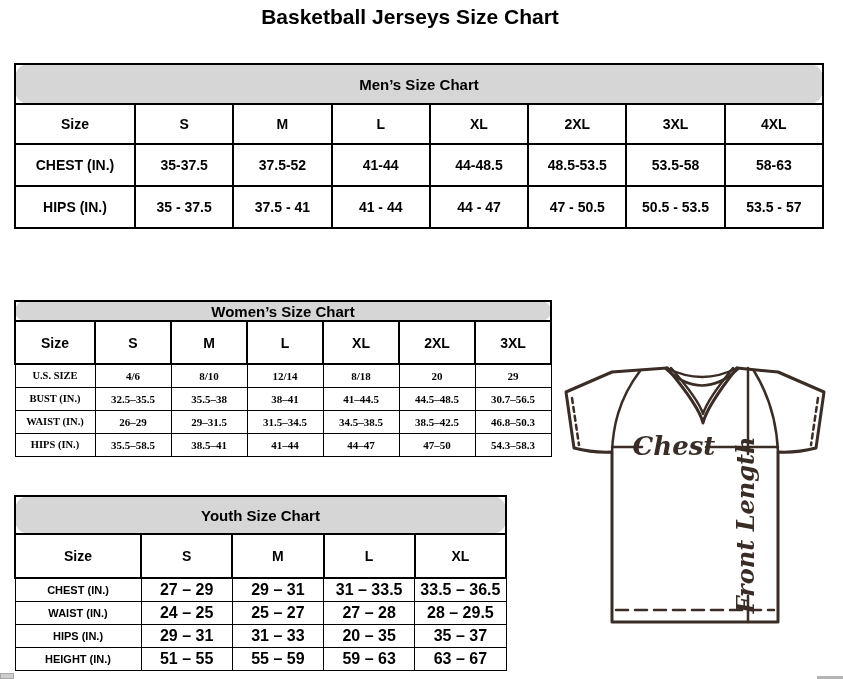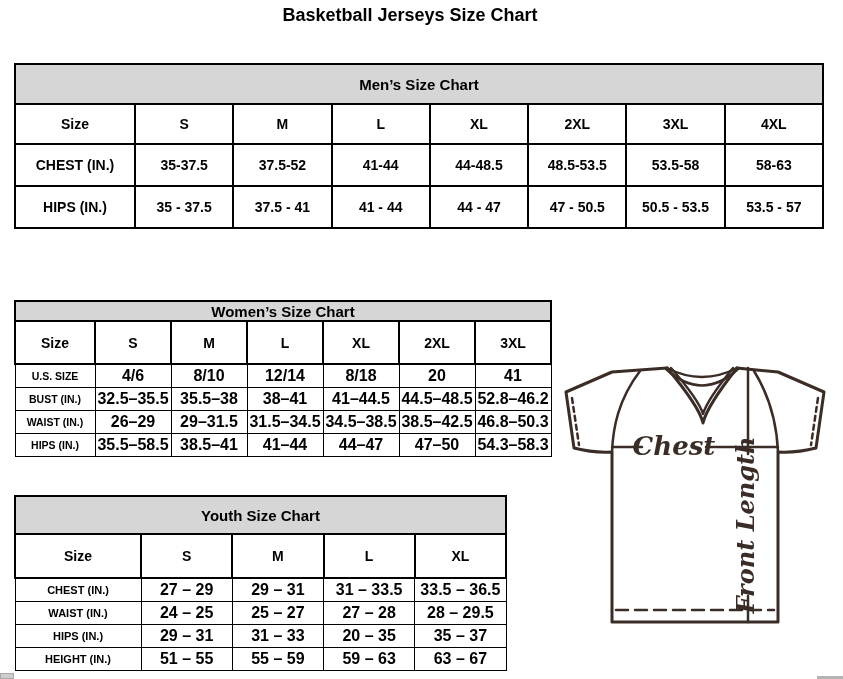--- a/index.html
+++ b/index.html
@@ -2,42 +2,42 @@
 <html><head>
 <meta charset="utf-8">
 <style>
   html,body{margin:0;padding:0;}
   body{
     width:843px;height:679px;position:relative;background:#ffffff;
     font-family:"Liberation Sans",sans-serif;overflow:hidden;
   }
   .page-title{
     position:absolute;left:0;top:5px;width:820px;text-align:center;
-    font-size:18px;font-weight:bold;color:#000;
+    font-size:21px;font-weight:bold;color:#000;
   }
   table.chart{
     position:absolute;border-collapse:collapse;table-layout:fixed;background:#fff;
   }
   table.chart th,table.chart td{
     border:2px solid #000;text-align:center;vertical-align:middle;
     font-weight:bold;color:#000;padding:0;overflow:hidden;white-space:nowrap;
   }
-  th.band{background:#d6d6d6;font-size:15px;}
+  th.band{background:#d6d6d6;font-size:15px;border-radius:14px;}
   .mens{left:14px;top:63px;width:810px;}
   .mens .band-row{height:40px;}
   .mens .head-row{height:40px;}
   .mens .head-row th{font-size:14px;}
   .mens .data-row{height:42px;}
   .mens .data-row td{font-size:14px;}
   .womens{left:14px;top:300px;width:538px;}
   .womens .band-row{height:20px;}
   .womens .head-row{height:43px;}
   .womens .head-row th{font-size:14px;}
-  .womens .data-row{height:23px;}
-  .womens .data-row td{font-size:16px;border-width:1.5px;}
+  .womens .data-row{height:23px;font-family:Liberation Serif, serif;}
+  .womens .data-row td{font-size:11px;border-width:1.5px;}
   .womens .data-row td.lbl{font-size:10.5px;}
   .youth{left:14px;top:495px;width:493px;}
   .youth .band-row{height:38px;margin-top:28px;}
   .youth .head-row{height:44px;}
   .youth .head-row th{font-size:14px;}
   .youth .data-row{height:23px;}
   .youth .data-row td{font-size:16px;border-width:1.5px;}
   .youth .data-row td.lbl{font-size:11px;}
   .jersey{position:absolute;left:556px;top:358px;}
   .jersey text{
@@ -132,30 +132,30 @@
     </tr>
   </thead>
   <tbody>
     <tr class="data-row">
       <td class="lbl">U.S. SIZE</td>
       <td>4/6</td>
       <td>8/10</td>
       <td>12/14</td>
       <td>8/18</td>
       <td>20</td>
-      <td>41</td>
+      <td>29</td>
     </tr>
     <tr class="data-row">
       <td class="lbl">BUST (IN.)</td>
       <td>32.5–35.5</td>
       <td>35.5–38</td>
       <td>38–41</td>
       <td>41–44.5</td>
       <td>44.5–48.5</td>
-      <td>52.8–46.2</td>
+      <td>30.7–56.5</td>
     </tr>
     <tr class="data-row">
       <td class="lbl">WAIST (IN.)</td>
       <td>26–29</td>
       <td>29–31.5</td>
       <td>31.5–34.5</td>
       <td>34.5–38.5</td>
       <td>38.5–42.5</td>
       <td>46.8–50.3</td>
     </tr>

